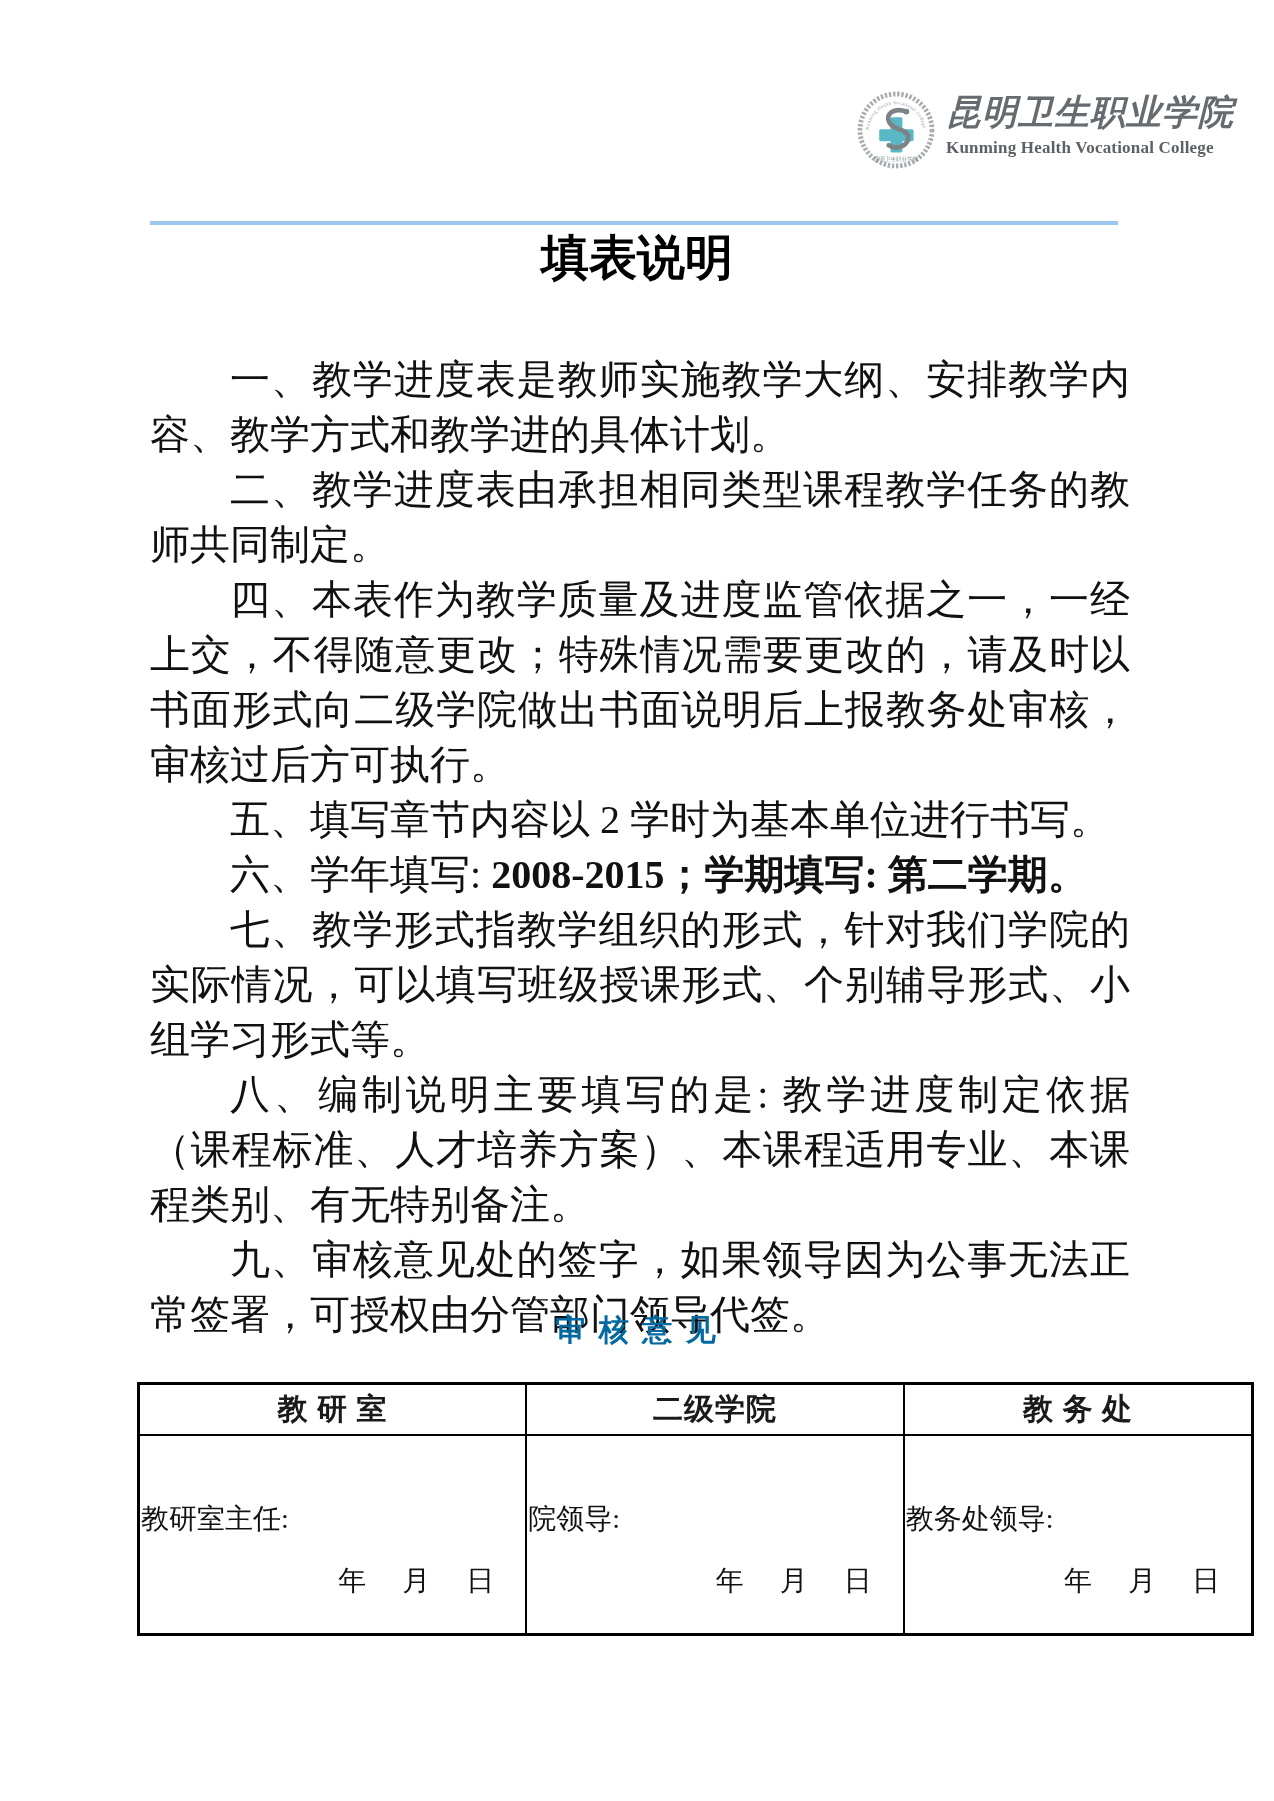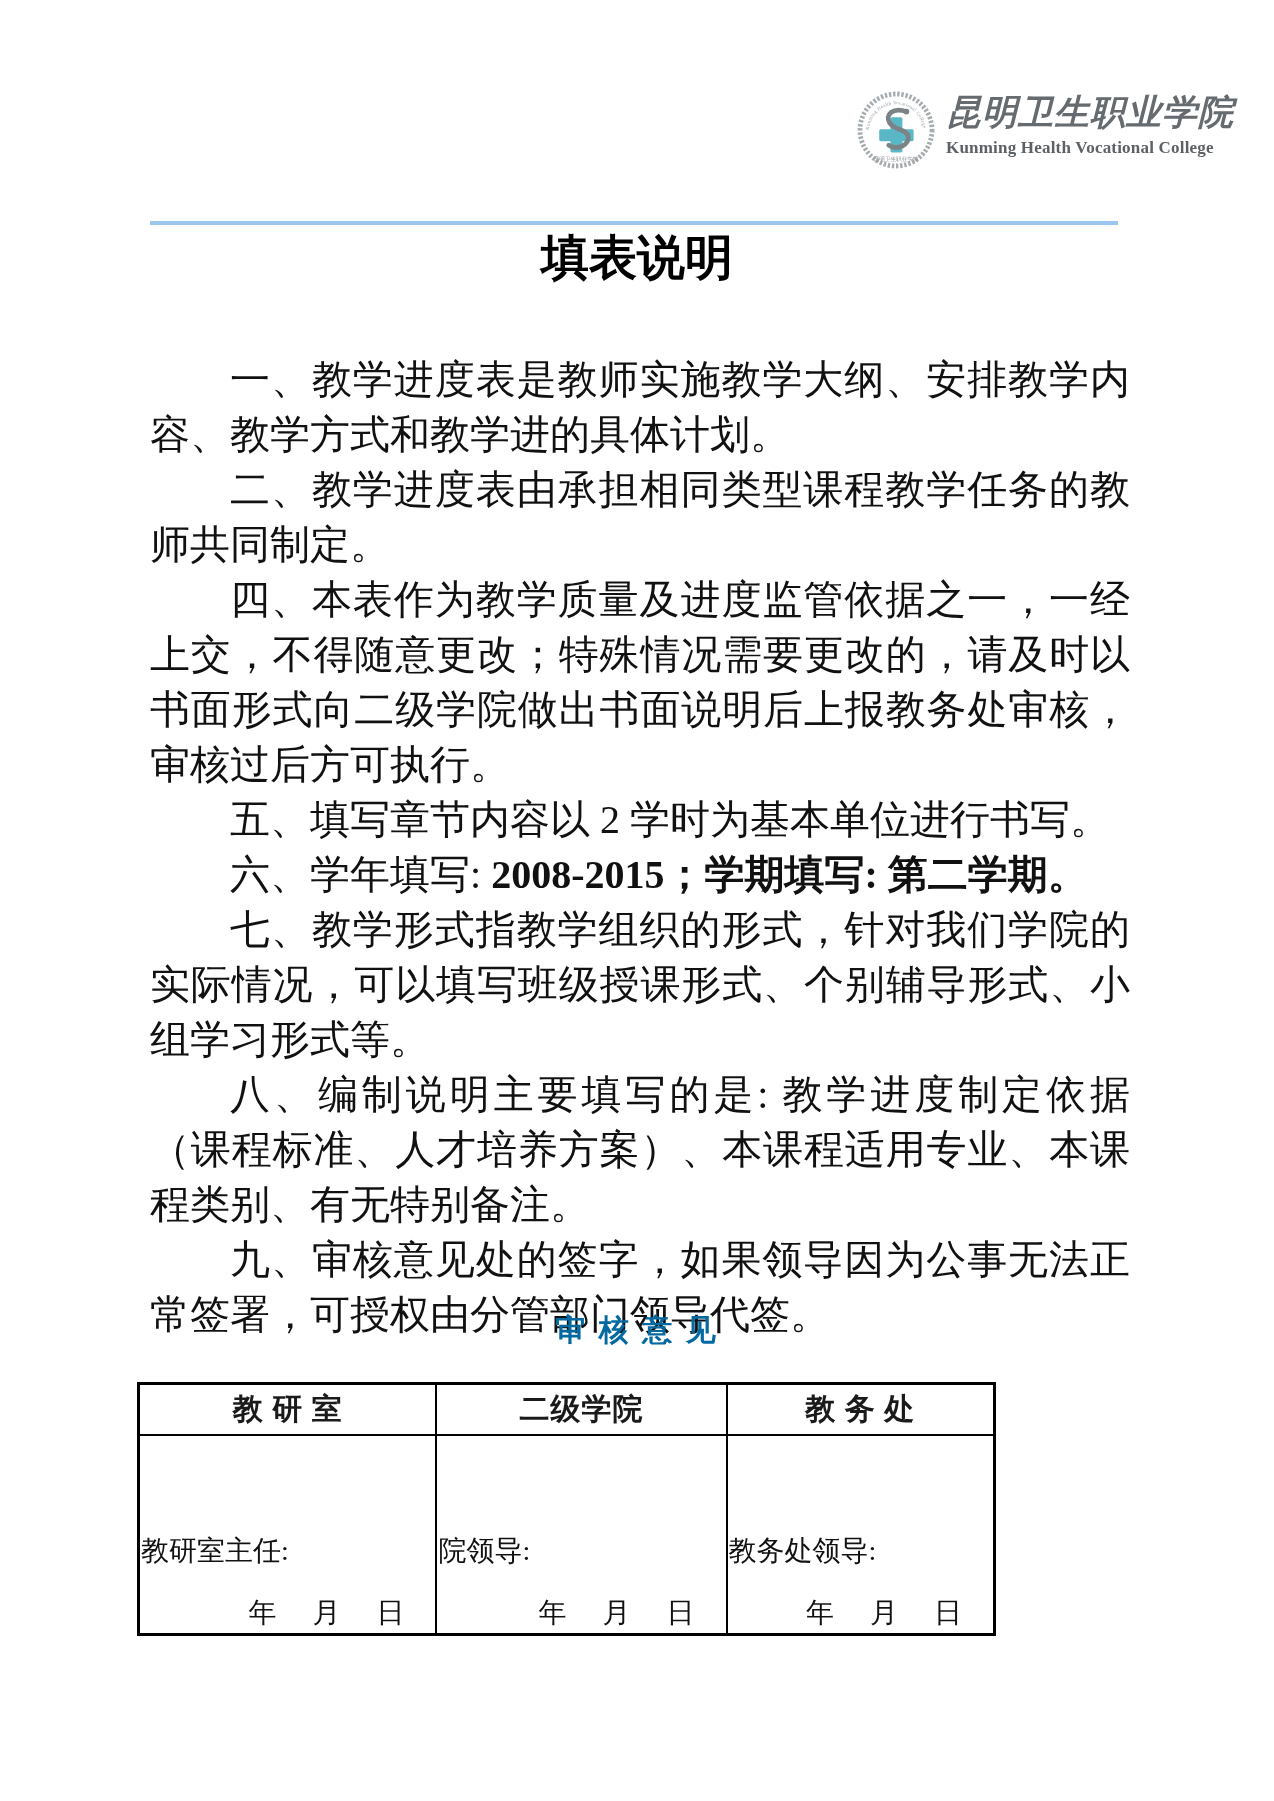--- a/index.html
+++ b/index.html
@@ -42,35 +42,35 @@
   .instructions p { margin:0; text-indent:2em; }
   .instructions .bd { font-weight:bold; }
 
   
   .review-heading {
     position:absolute; left:0; top:1310px; width:100%; margin:0;
     text-align:center; font-size:30px; font-weight:bold; letter-spacing:3px; color:#0369a1;
   }
   table.review-table {
     position:absolute; left:137px; top:1382px;
-    width:859px; height:246px;
+    width:1117px; height:246px;
     border-collapse:collapse; table-layout:fixed;
     border:3px solid #000;
   }
   table.review-table th {
     border:2px solid #000; height:47px;
     font-size:30px; font-weight:bold; text-align:center; vertical-align:middle;
     letter-spacing:1px;
   }
   table.review-table td {
     border:2px solid #000; height:195px;
     vertical-align:bottom; font-size:28px; color:#111;
   }
   .signer { padding-left:0; margin-bottom:24px; white-space:nowrap; }
-  .dateline { text-align:right; padding-right:26px; padding-bottom:0; letter-spacing:4px; white-space:nowrap; }
+  .dateline { text-align:right; padding-right:26px; padding-bottom:32px; letter-spacing:4px; white-space:nowrap; }
 </style>
 </head>
 <body>
 
 <div class="page">
 
   <div class="seal">
     <svg width="80" height="80" viewBox="0 0 100 100">
       <circle cx="50" cy="50" r="45" fill="#ffffff" stroke="#a7acb0" stroke-width="6" stroke-dasharray="3 2.2"></circle>
       <path id="sealArc" d="M 16,52 A 34,34 0 0 1 84,52" fill="none"></path>

